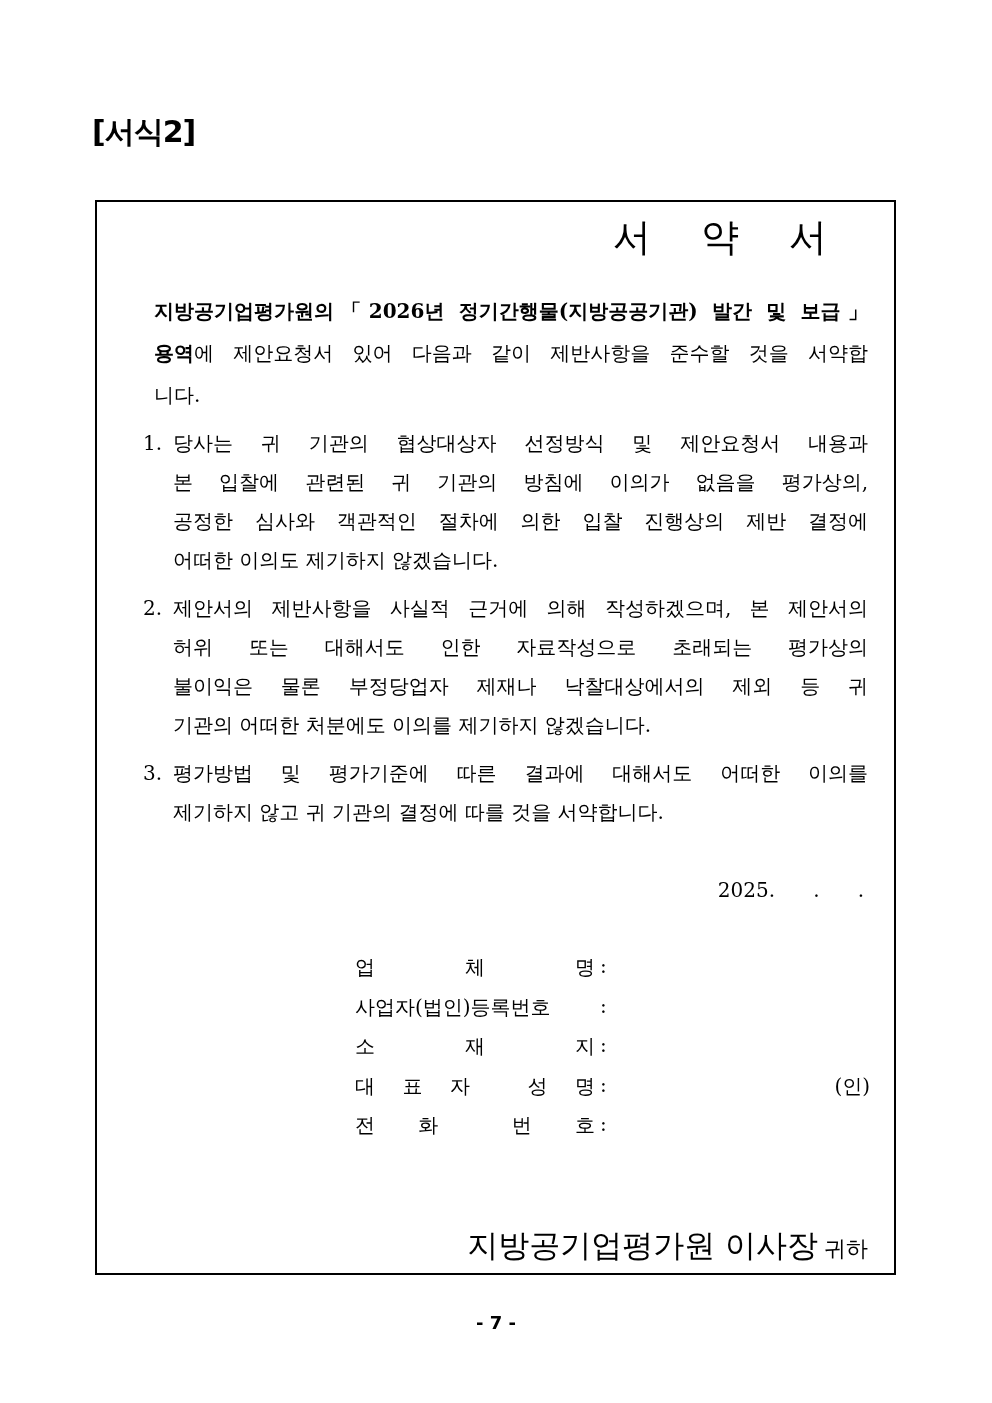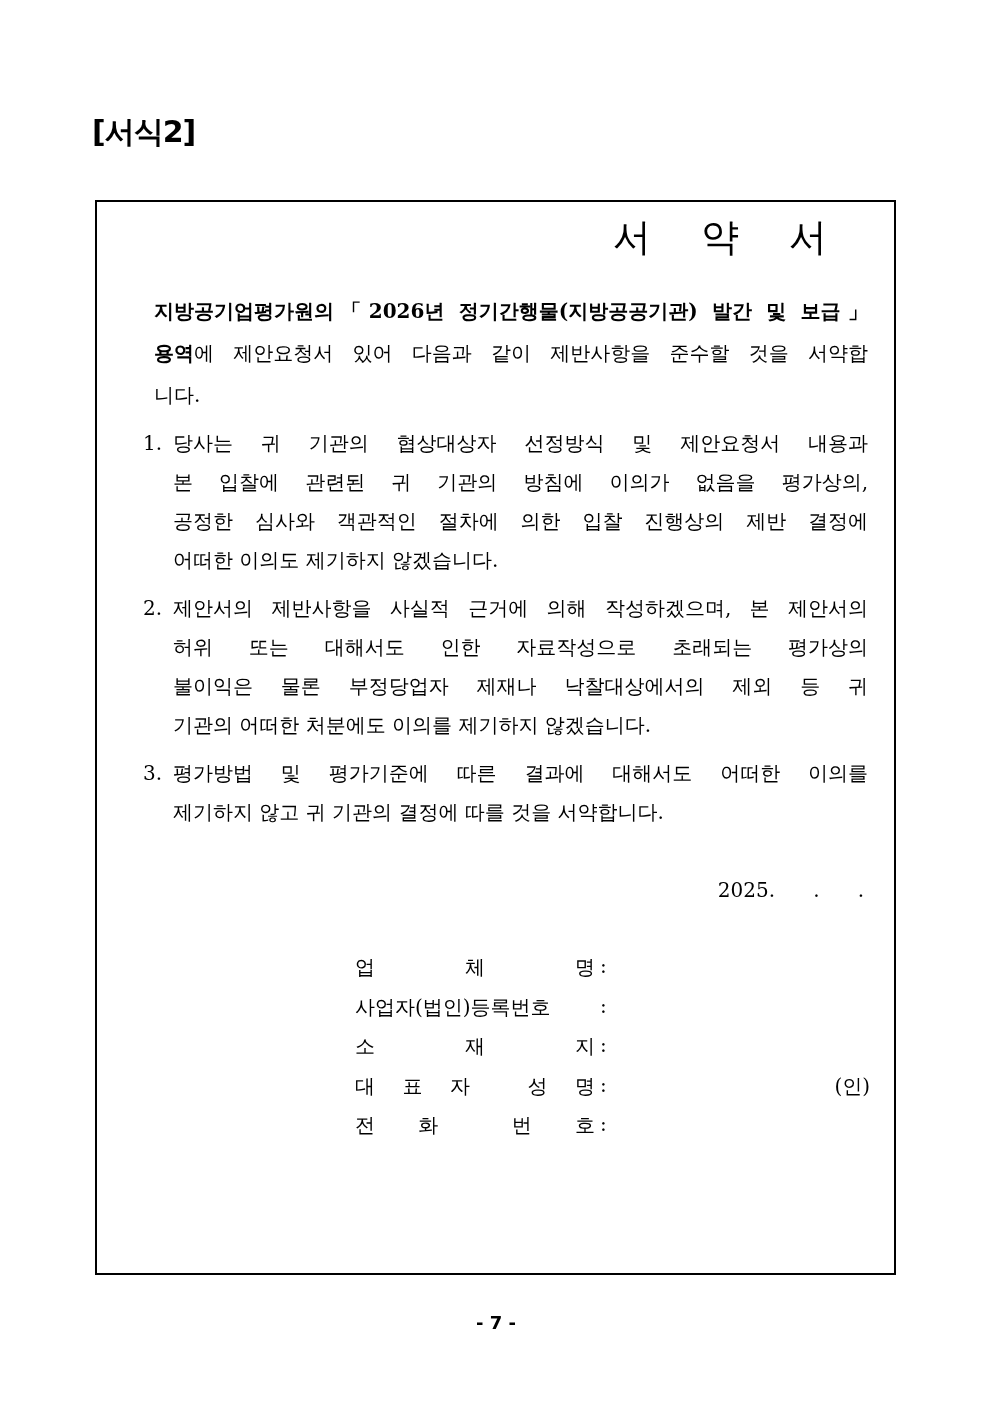--- a/index.html
+++ b/index.html
@@ -130,15 +130,18 @@
       <span class="lbl">
         <span>전</span>
         <span>화</span>
         <span style="margin-left:30px">번</span>
         <span>호</span>
       </span>
       <span class="colon">:</span>
     </div>
   </div>
 
+  <div class="addressee">
+    <span>지방공기업평가원 이사장</span><span class="honor">귀하</span>
+  </div>
 </div>
 
 <div class="page-num">- 7 -</div>
 
 </body></html>

